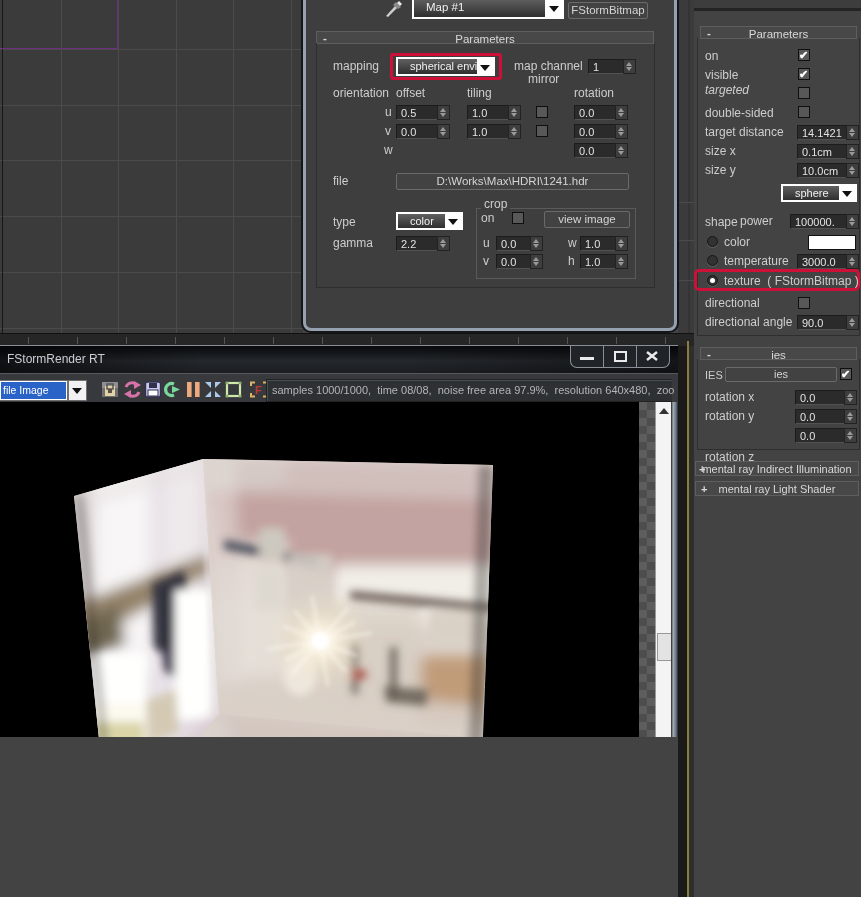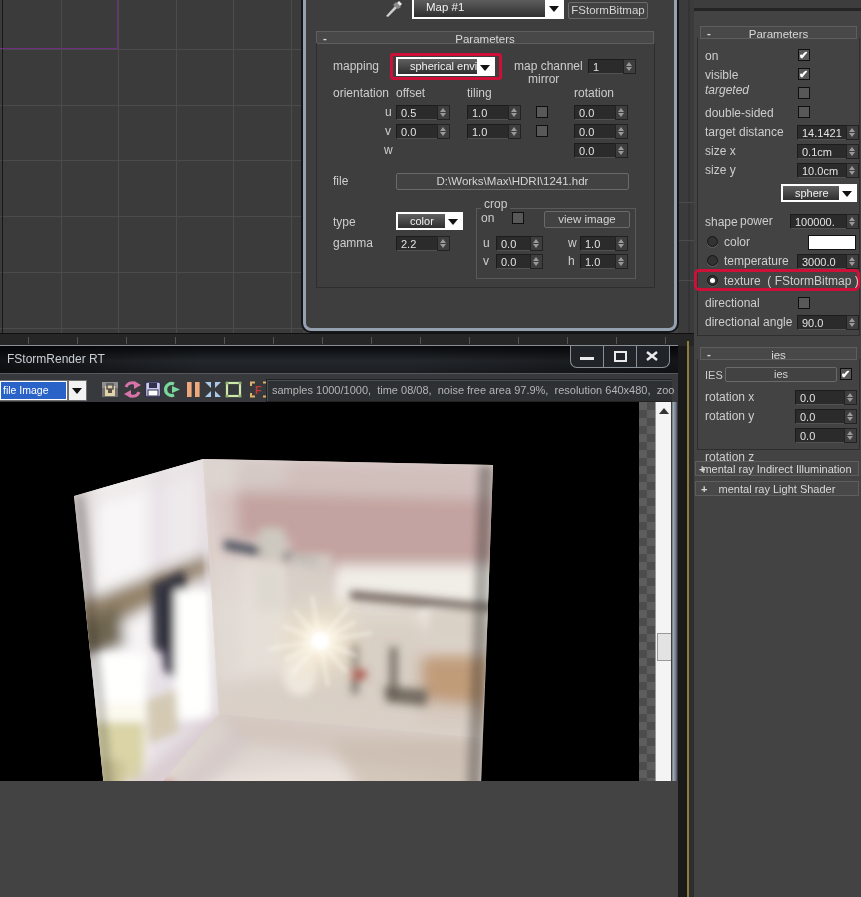--- a/index.html
+++ b/index.html
@@ -222,21 +222,21 @@
   <div class="rollh" style="left:1px;top:461px;width:162px;height:13px;line-height:14px;font-size:11px;">
     <span class="mn" style="top:0px;left:3px;">+</span>mental ray Indirect Illumination</div>
   <div class="rollh" style="left:1px;top:481px;width:162px;height:13px;line-height:14px;font-size:11px;">
     <span class="mn" style="top:0px;left:5px;">+</span>mental ray Light Shader</div>
 </div>
 
 <div class="abs" style="left:678px;top:346px;width:16px;height:551px;background:#1a1a1a;"></div>
 <div class="abs" style="left:687px;top:341px;width:2px;height:556px;background:#8d7c3a;"></div>
 <div class="abs" style="left:689px;top:346px;width:5px;height:551px;background:#2e2e2e;"></div>
 
-<div class="abs" id="rwin" style="left:0;top:345px;width:678px;height:436px;overflow:hidden;">
+<div class="abs" id="rwin" style="left:0;top:345px;width:678px;height:392px;overflow:hidden;">
   <div class="abs" style="left:0;top:0;width:678px;height:1px;background:#8a8f96;"></div>
 
   <div class="abs" style="left:0;top:1px;width:678px;height:27px;background:linear-gradient(180deg,#07090b,#24282d 55%,#1a1d21);">
     <div class="abs" style="left:0;top:0;width:100%;height:100%;background:linear-gradient(90deg,rgba(0,0,0,.55),rgba(0,0,0,0) 30%,rgba(0,0,0,0) 60%,rgba(0,0,0,.45));"></div>
     <div class="abs" style="left:7px;top:6px;color:#c9ced4;font-size:12px;">FStormRender RT</div>
     <div class="abs" style="left:570px;top:0px;width:98px;height:21px;border:1px solid #8a9097;border-top:none;border-radius:0 0 7px 7px;background:#202428;">
       <div class="abs" style="left:32px;top:0;width:1px;height:21px;background:#8a9097;"></div>
       <div class="abs" style="left:65px;top:0;width:1px;height:21px;background:#8a9097;"></div>
       <div class="abs" style="left:9px;top:11px;width:14px;height:3px;background:#e8eaec;"></div>
       <div class="abs" style="left:43px;top:5px;width:9px;height:7px;border:2px solid #e8eaec;"></div>

